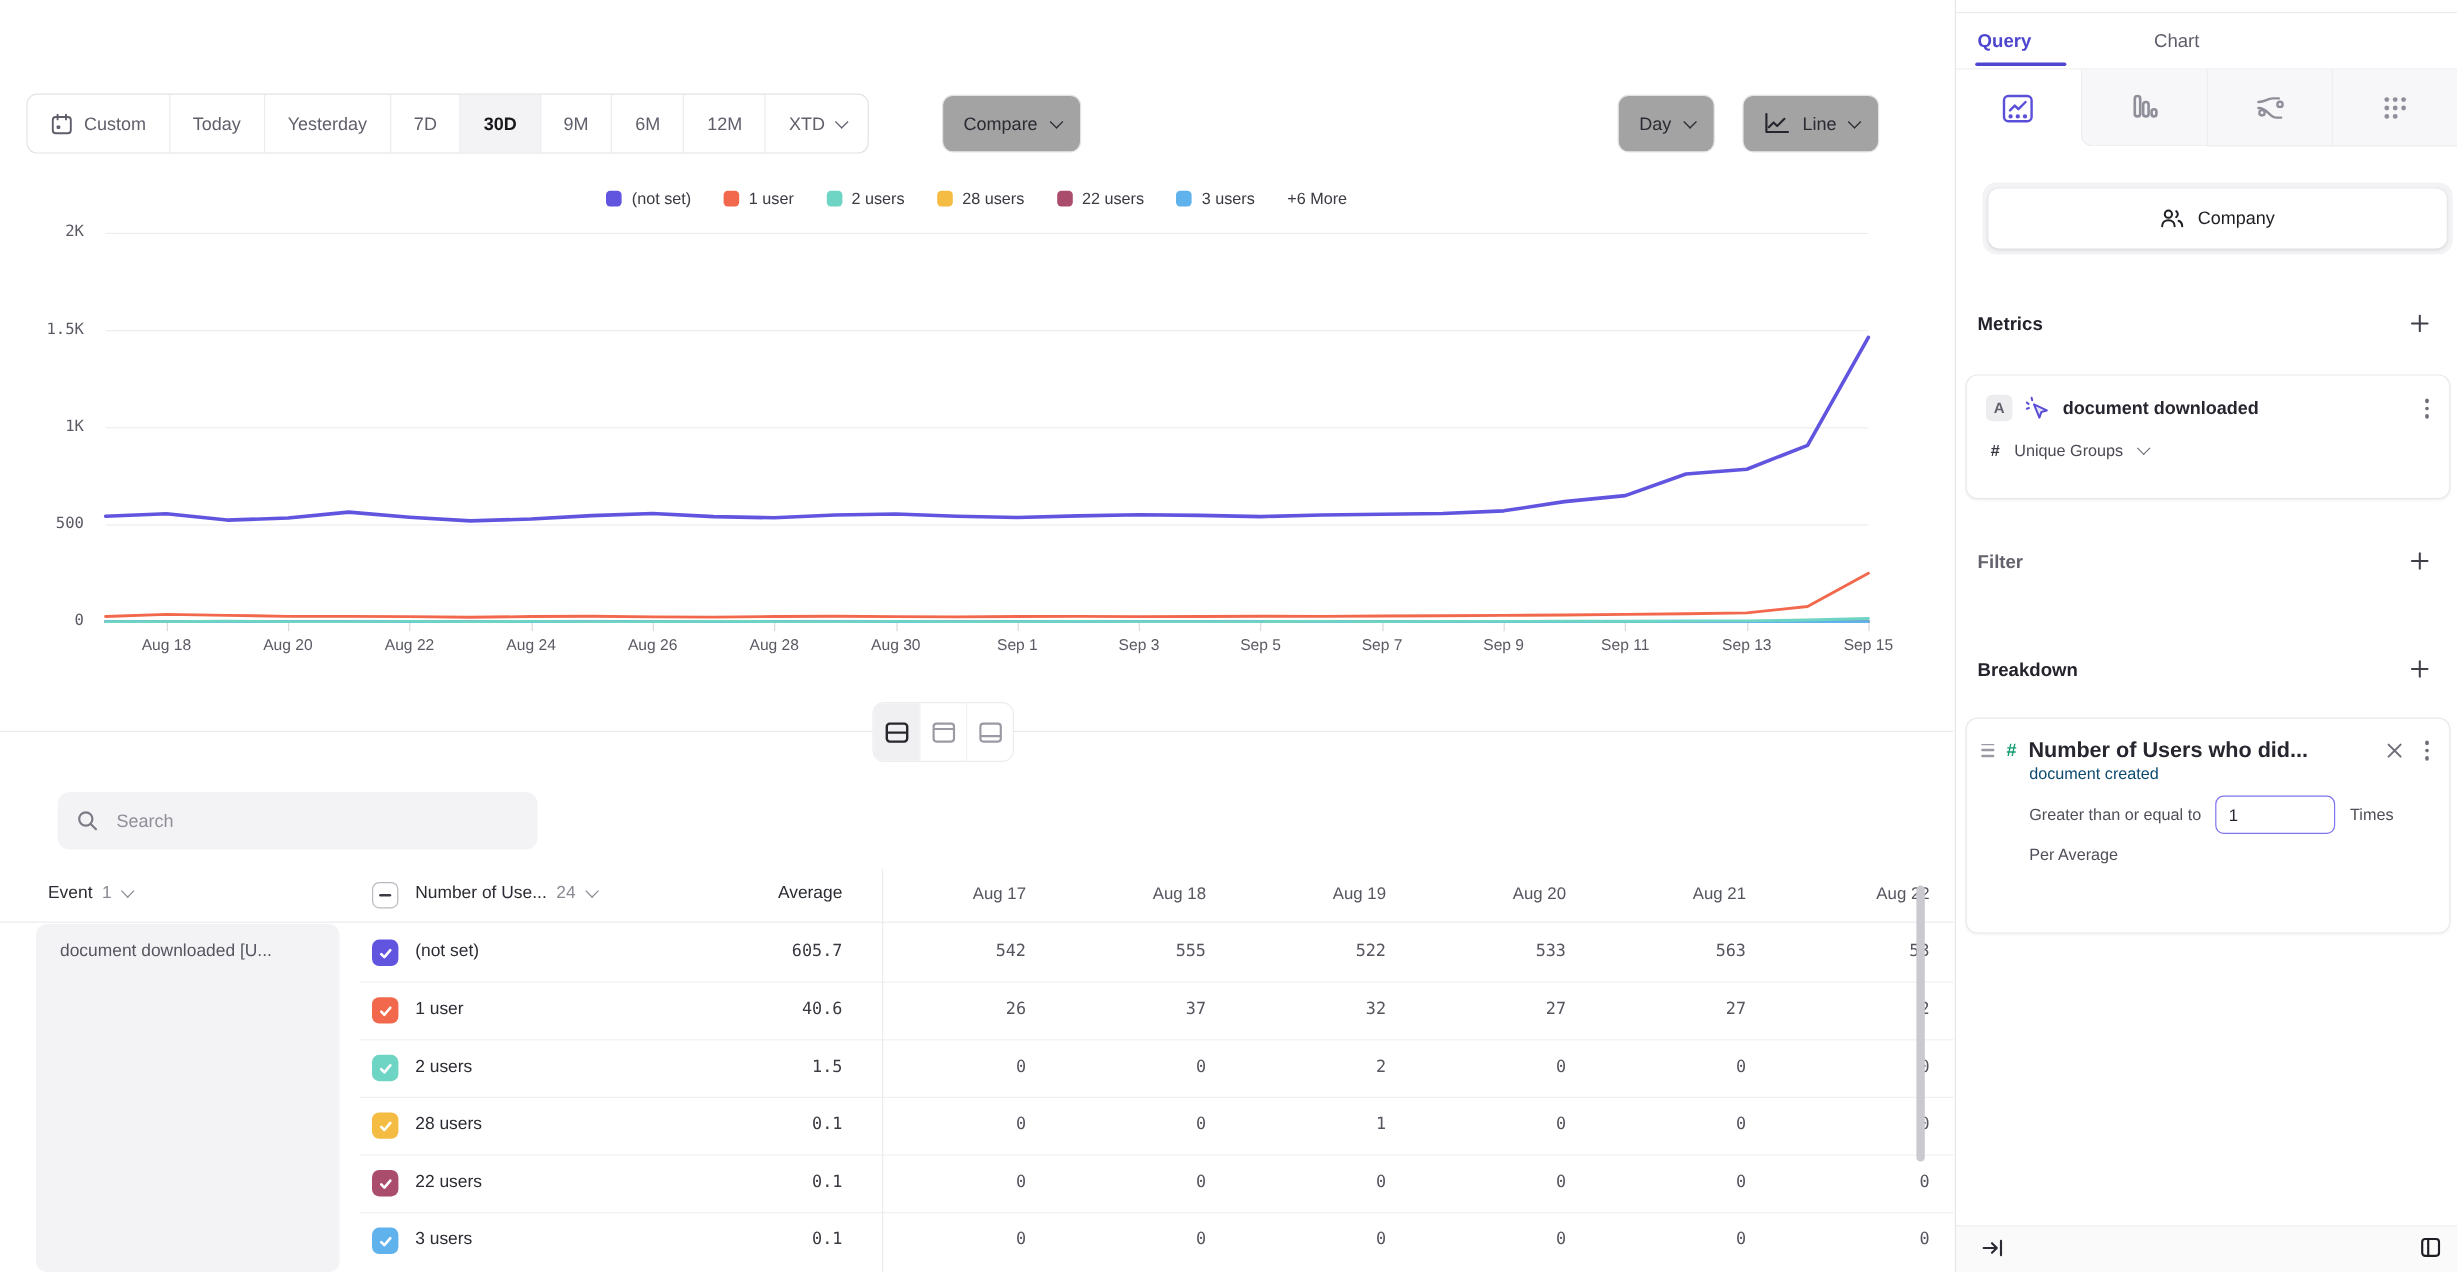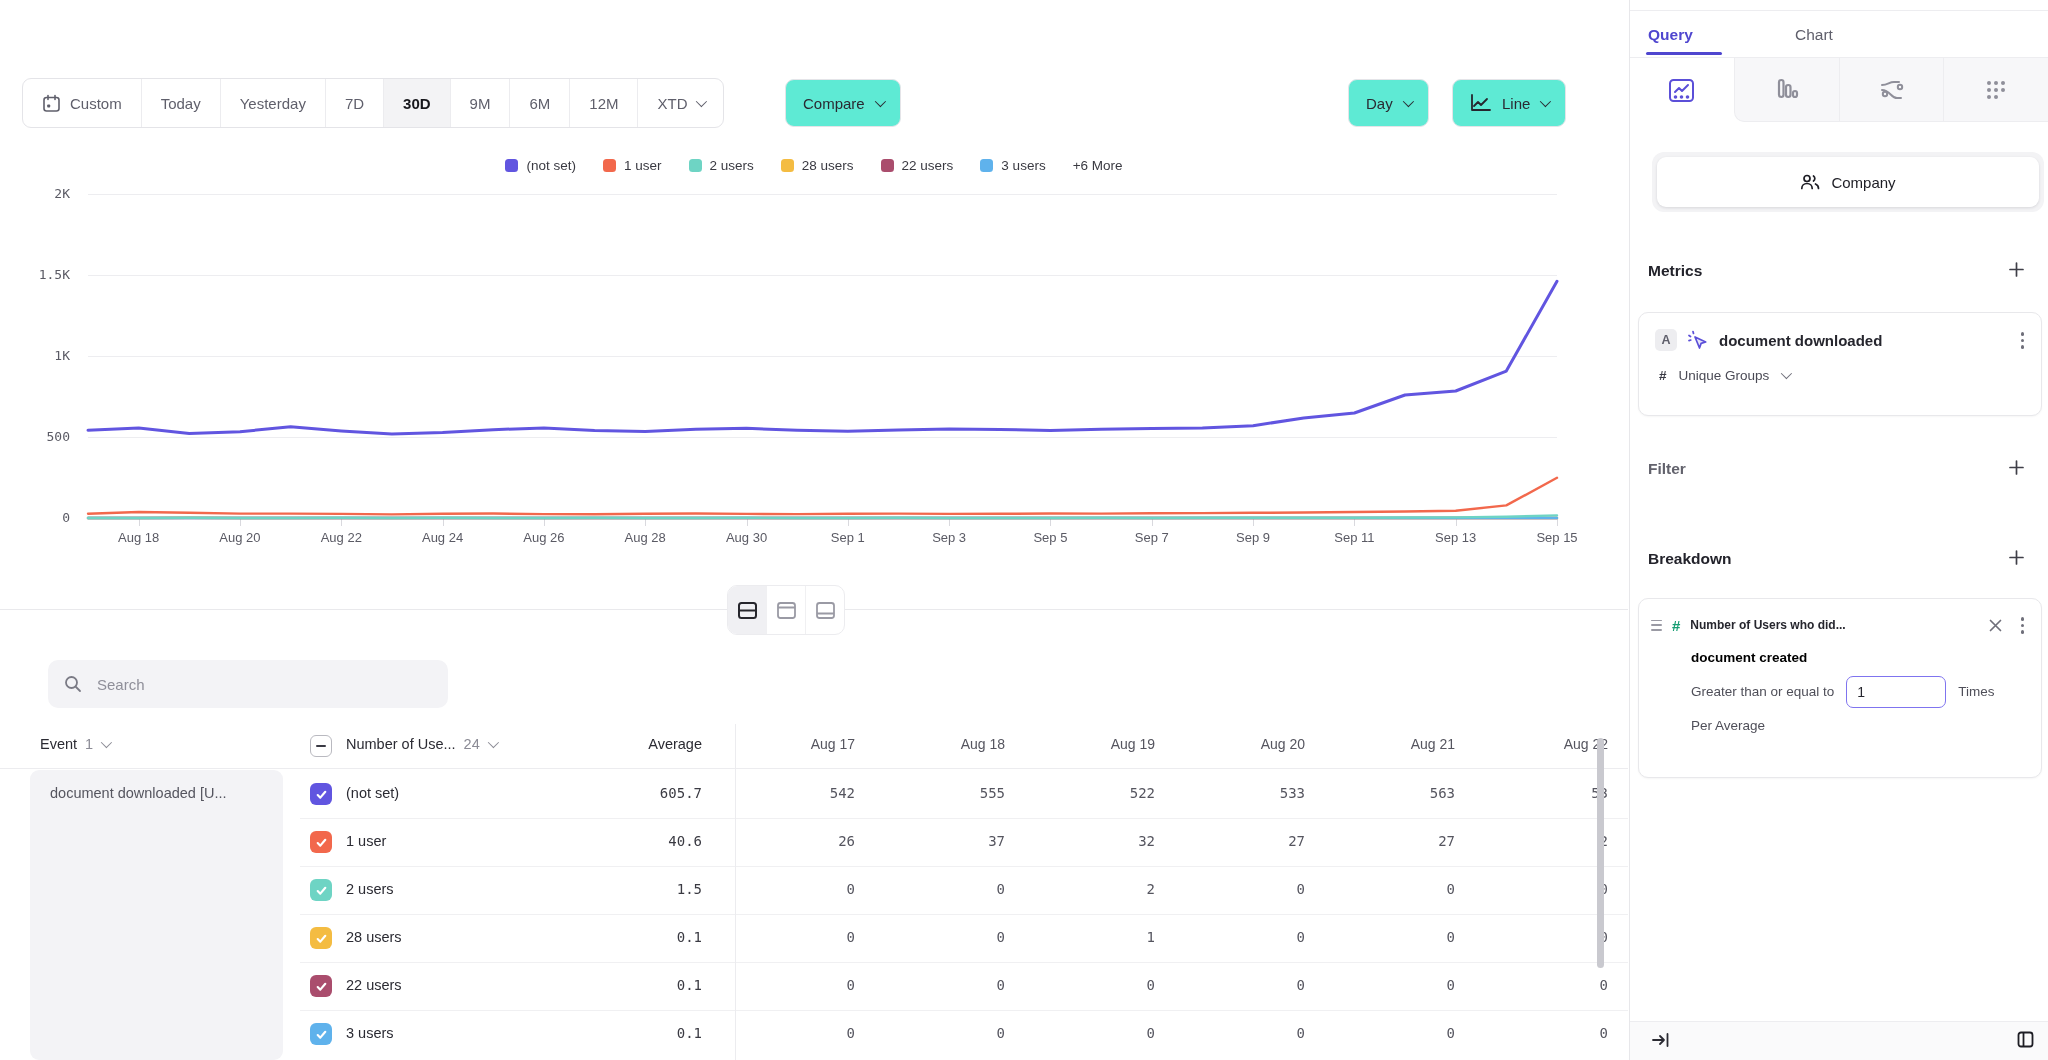--- a/index.html
+++ b/index.html
@@ -9,21 +9,21 @@
   
   .range-group{position:absolute;left:22px;top:78px;height:48px;display:flex;align-items:stretch;
        border:1px solid #e4e4e8;border-radius:9px;background:#fff;overflow:hidden;}
   .range-btn{display:flex;align-items:center;gap:9px;padding:0 19px;font-size:15px;color:#5f5f6b;
        border-left:1px solid #ececef;cursor:pointer;white-space:nowrap;}
   .range-btn:first-child{border-left:none;}
   .range-btn.active{background:#f3f3f5;color:#17171c;font-weight:700;}
   .chev{width:7px;height:7px;border-right:1.7px solid currentColor;border-bottom:1.7px solid currentColor;
        transform:rotate(45deg) translateY(-2px);display:inline-block;flex:none;}
   .btn{position:absolute;height:46px;display:flex;align-items:center;gap:10px;padding:0 17px;
-       border:1px solid #e4e4e8;border-radius:9px;background:#5eead4;font-size:15px;color:#2a2a32;cursor:pointer;}
+       border:1px solid #e4e4e8;border-radius:9px;background:#a3a3a3;font-size:15px;color:#2a2a32;cursor:pointer;}
   .compare-btn{left:785px;top:79px;}
   .day-btn{left:1348px;top:79px;}
   .line-btn{left:1452px;top:79px;}
   
   .legend{position:absolute;left:0;top:152px;width:1628px;display:flex;justify-content:center;
        align-items:center;gap:27px;height:26px;}
   .legend-item{display:flex;align-items:center;gap:8px;font-size:13.5px;color:#3a3a42;cursor:pointer;}
   .swatch{width:13px;height:13px;border-radius:3.5px;flex:none;}
   
   .chart{position:absolute;left:0;top:190px;width:1628px;height:362px;}
@@ -97,24 +97,24 @@
   .mc-title{flex:1;font-size:15px;font-weight:600;color:#26262e;}
   .kebab{display:flex;flex-direction:column;gap:3px;cursor:pointer;padding:3px;}
   .kebab i{width:3.5px;height:3.5px;border-radius:50%;background:#6f6f7a;}
   .mc-row2{display:flex;align-items:center;gap:12px;padding:16px 0 0 20px;font-size:13.5px;color:#4a4a55;cursor:pointer;}
   .hash{font-weight:700;color:#3a3a44;}
   .bd-card{top:598px;height:180px;}
   .bd-row1{display:flex;align-items:center;gap:10px;padding:15px 14px 0 12px;}
   .drag{display:flex;flex-direction:column;gap:3px;cursor:grab;}
   .drag i{width:11px;height:1.6px;background:#9a9aa4;border-radius:1px;}
   .hash-green{font-weight:700;font-size:15px;color:#179e73;}
-  .bd-title{flex:1;font-size:12px;font-weight:600;color:#26262e;}
+  .bd-title{flex:1;font-size:18px;font-weight:600;color:#26262e;}
   .close-x{cursor:pointer;color:#6f6f7a;margin-right:6px;display:flex;}
   .bd-line{padding-left:52px;font-size:13.5px;color:#4f4f59;}
-  .bd-event{margin-top:13px;font-weight:700;color:#000000;}
+  .bd-event{font-weight:400;color:#0c4a6e;}
   .bd-cond{margin-top:11px;display:flex;align-items:center;gap:12px;}
   .bd-input{width:100px;height:32px;border:1.5px solid #7f74ef;border-radius:7px;padding:0 10px;font-size:14px;
        color:#26262e;outline:none;box-sizing:border-box;font-family:"Liberation Sans",sans-serif;}
   .bd-per{margin-top:10px;}
   .side-footer{position:absolute;bottom:0;left:0;right:0;height:38px;background:#fafafb;border-top:1px solid #ededf0;}
   .foot-collapse{position:absolute;left:22px;top:10px;cursor:pointer;color:#2b2b33;}
   .foot-panel{position:absolute;right:14px;top:9px;cursor:pointer;color:#1d1d24;}
 </style>
 </head>
 <body>

